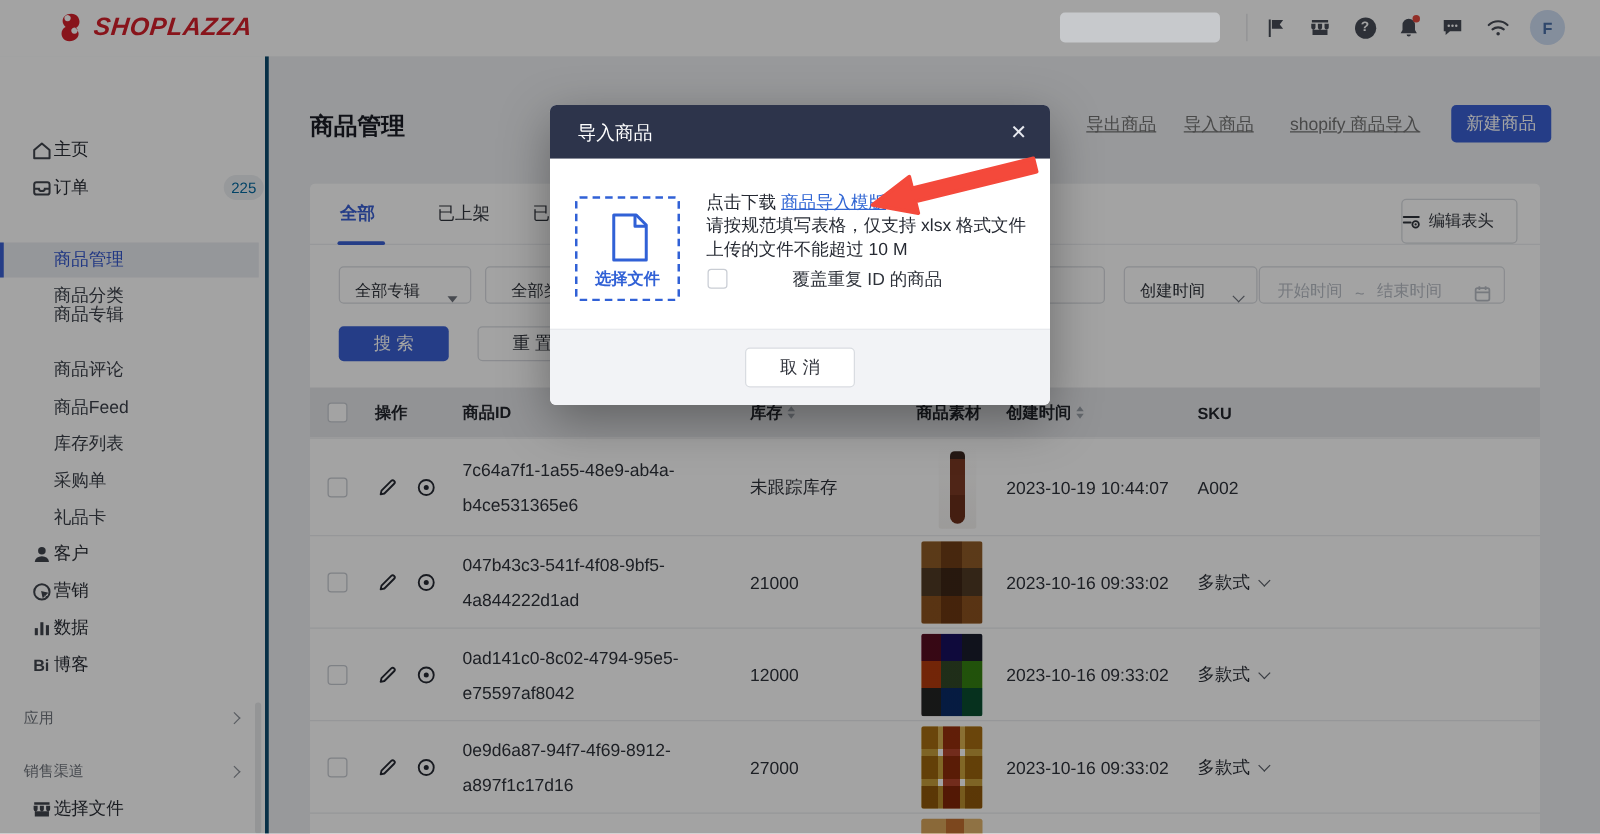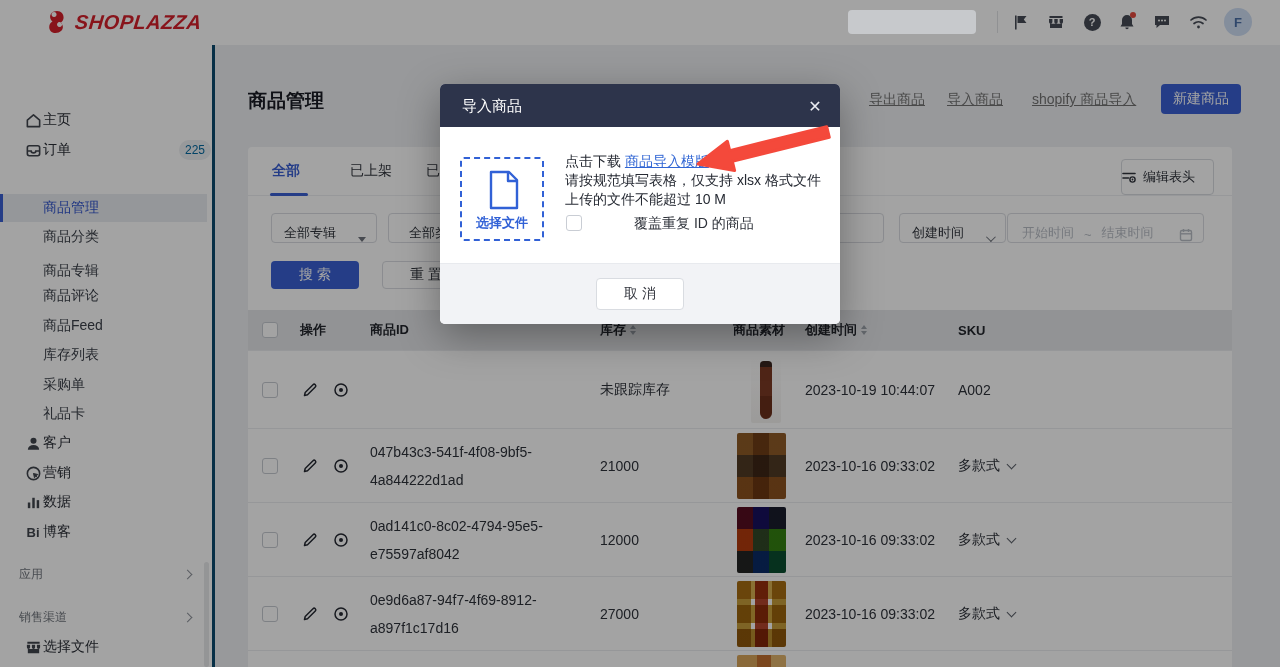--- a/index.html
+++ b/index.html
@@ -169,21 +169,21 @@
       <span class="s-label">订单</span>
       <span class="s-badge">225</span>
     </div>
 
     <div class="s-item s-sub s-active" style="top:149px">
         <span class="s-label">商品管理</span>
       </div>
     <div class="s-item s-sub" style="top:178px">
         <span class="s-label">商品分类</span>
       </div>
-    <div class="s-item s-sub" style="top:212px">
+    <div class="s-item s-sub" style="top:193px">
         <span class="s-label">商品专辑</span>
       </div>
     <div class="s-item s-sub" style="top:237px">
         <span class="s-label">商品评论</span>
       </div>
     <div class="s-item s-sub" style="top:267px">
         <span class="s-label">商品Feed</span>
       </div>
     <div class="s-item s-sub" style="top:296px">
         <span class="s-label">库存列表</span>
@@ -332,20 +332,21 @@
           <svg width="16" height="16" viewBox="0 0 16 16" fill="none" stroke="#262a33" stroke-width="1.5" stroke-linejoin="round">
             <path d="M2.5 13.5 L3.2 10.5 L11 2.7 a1.6 1.6 0 0 1 2.3 2.3 L5.5 12.8 Z"></path>
           </svg>
         </span>
       <span class="icon-btn c-view">
           <svg width="16" height="16" viewBox="0 0 16 16">
             <circle cx="8" cy="8" r="6" fill="none" stroke="#262a33" stroke-width="1.5"></circle>
             <circle cx="8" cy="8" r="2" fill="#262a33"></circle>
           </svg>
         </span>
+      <div class="cell c-id">7c64a7f1-1a55-48e9-ab4a-b4ce531365e6</div>
       <div class="cell c-stock">未跟踪库存</div>
       <div class="pimg img-dress"></div>
       <div class="cell c-created">2023-10-19 10:44:07</div>
       <div class="cell c-sku">
           <span>A002</span>
         </div>
     </div>
 
     <div class="trow" style="top:281px;height:74px">
       <span class="cb c-check"></span>

